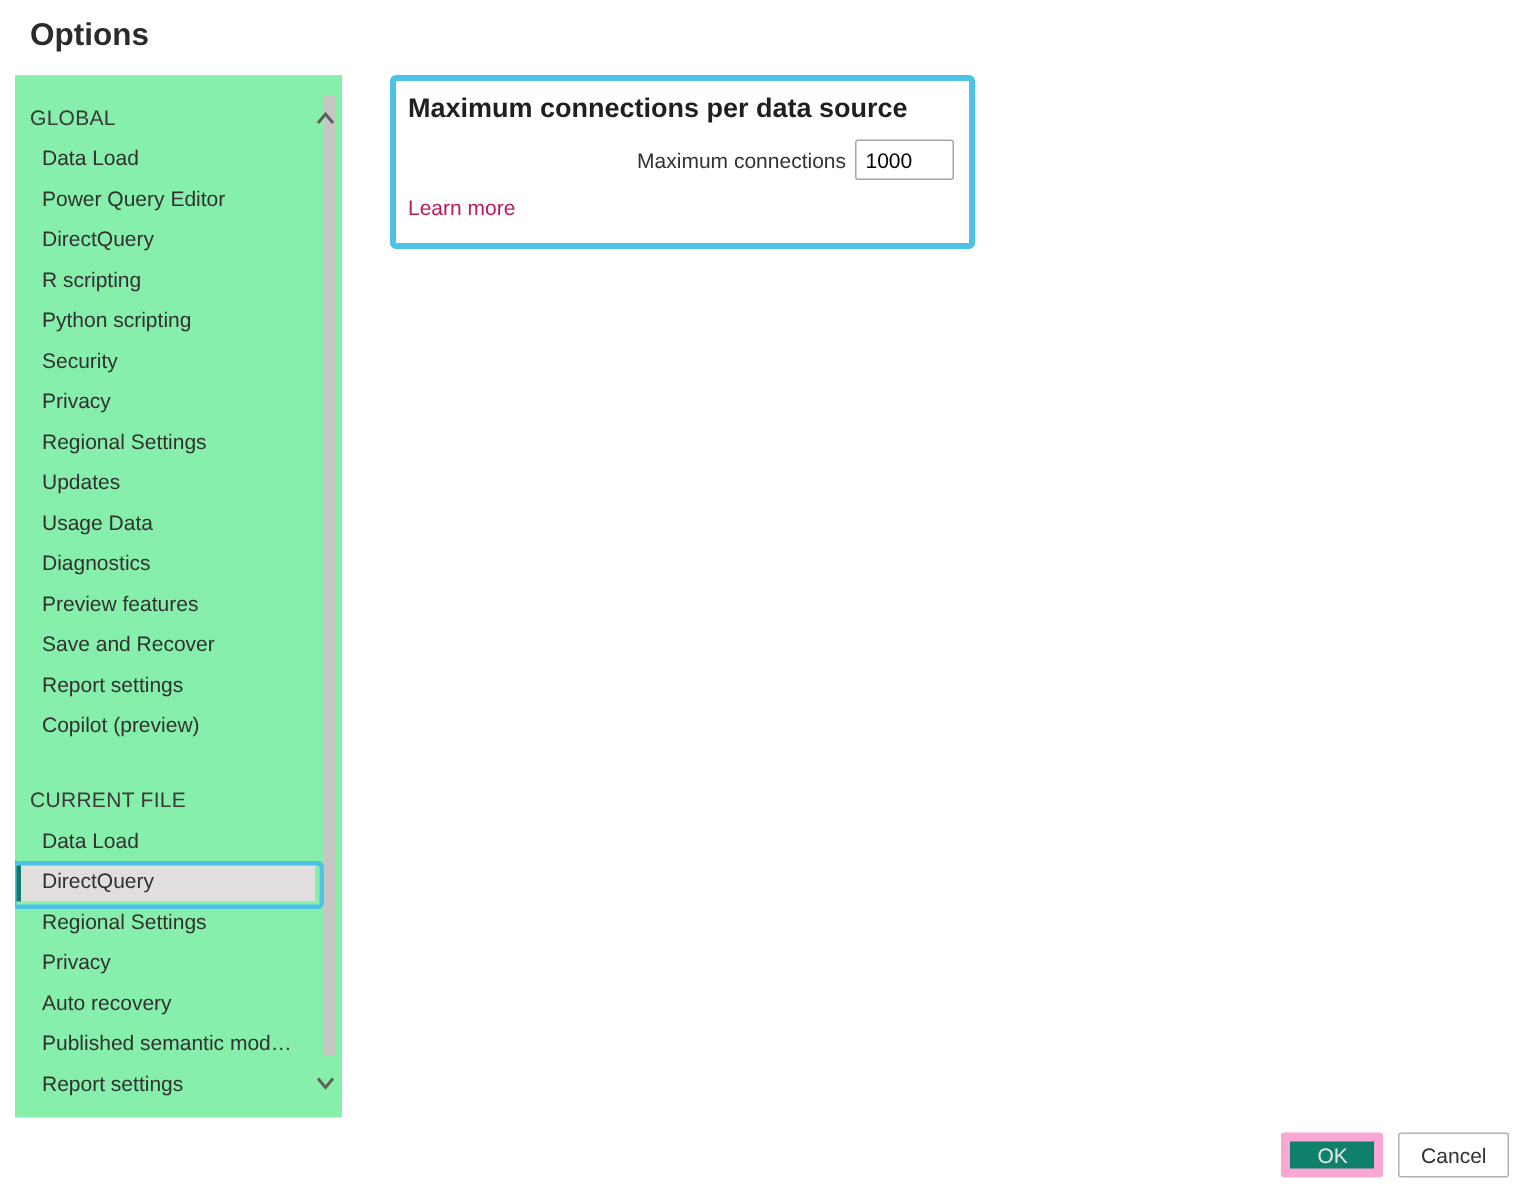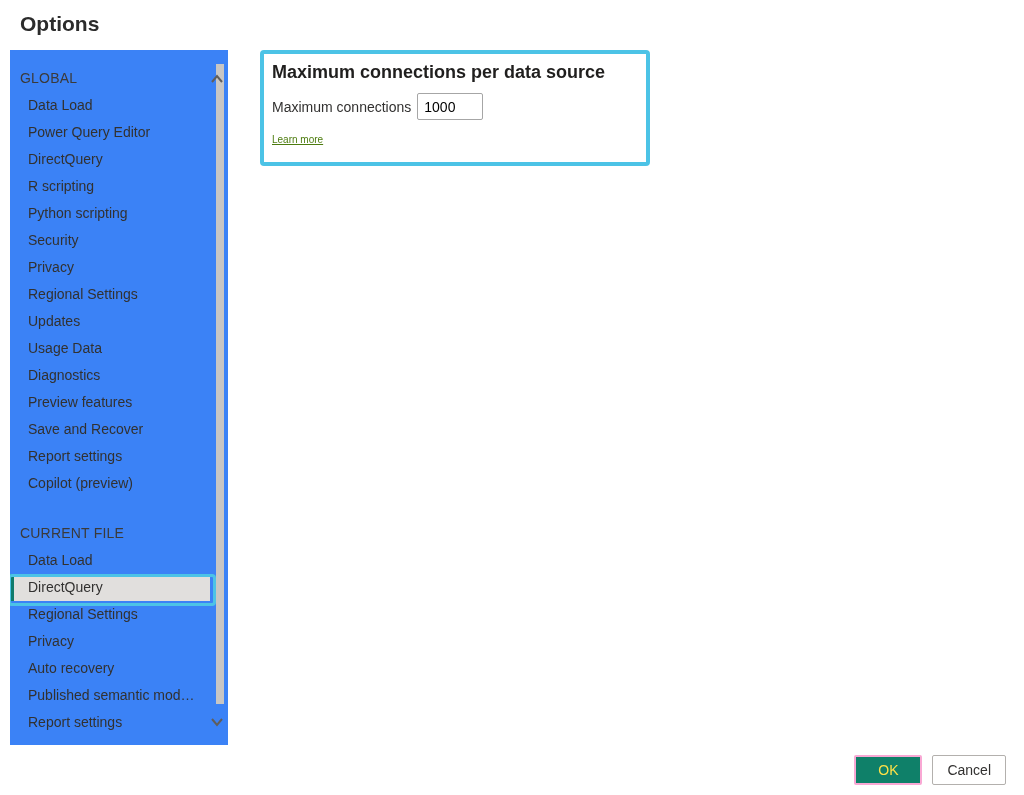--- a/index.html
+++ b/index.html
@@ -26,21 +26,21 @@
     .content-area {
       display: flex;
       position: absolute;
       top: 50px;
       left: 10px;
       right: 10px;
       bottom: 50px;
     }
     .sidebar {
       width: 218px;
-      background: #3b82f6;
+      background: #86efac;
       position: relative;
       overflow: hidden;
       padding-top: 14px;
     }
     .sidebar-inner {
       height: 100%;
       overflow: hidden;
     }
     .scrollbar-track {
       position: absolute;
@@ -122,61 +122,61 @@
       font-size: 18px;
       font-weight: 600;
       color: #201f1e;
       margin-bottom: 10px;
     }
     .settings-row {
       display: flex;
       align-items: center;
       gap: 6px;
       margin-bottom: 10px;
+      justify-content: flex-end;
     }
     .settings-label {
       font-size: 14px;
       color: #323130;
     }
     .settings-input {
       width: 66px;
       height: 27px;
       border: 1px solid #a6a6a6;
       border-radius: 2px;
       font-size: 14px;
       padding: 2px 6px;
       color: #000000;
       font-family: inherit;
     }
     .learn-more {
-      font-size: 10px;
-      color: #4d7c0f;
-      text-decoration: underline;
+      font-size: 14px;
+      color: #be185d;
       cursor: pointer;
     }
     .footer {
       position: absolute;
       bottom: 10px;
       right: 18px;
       display: flex;
       gap: 10px;
     }
     .btn {
       min-width: 68px;
       height: 30px;
       border-radius: 2px;
       font-size: 14px;
       font-family: inherit;
       cursor: pointer;
       padding: 0 14px;
     }
     .btn-primary {
       background: #0f8069;
-      border: 2px solid #f9a8d4;
-      color: #fde047;
+      border: 6px solid #f9a8d4;
+      color: #e5e5e5;
     }
     .btn-secondary {
       background: #fff;
       border: 1px solid #b3b0ad;
       color: #323130;
       text-align: center;
     }
   </style>
 </head>
 <body>

